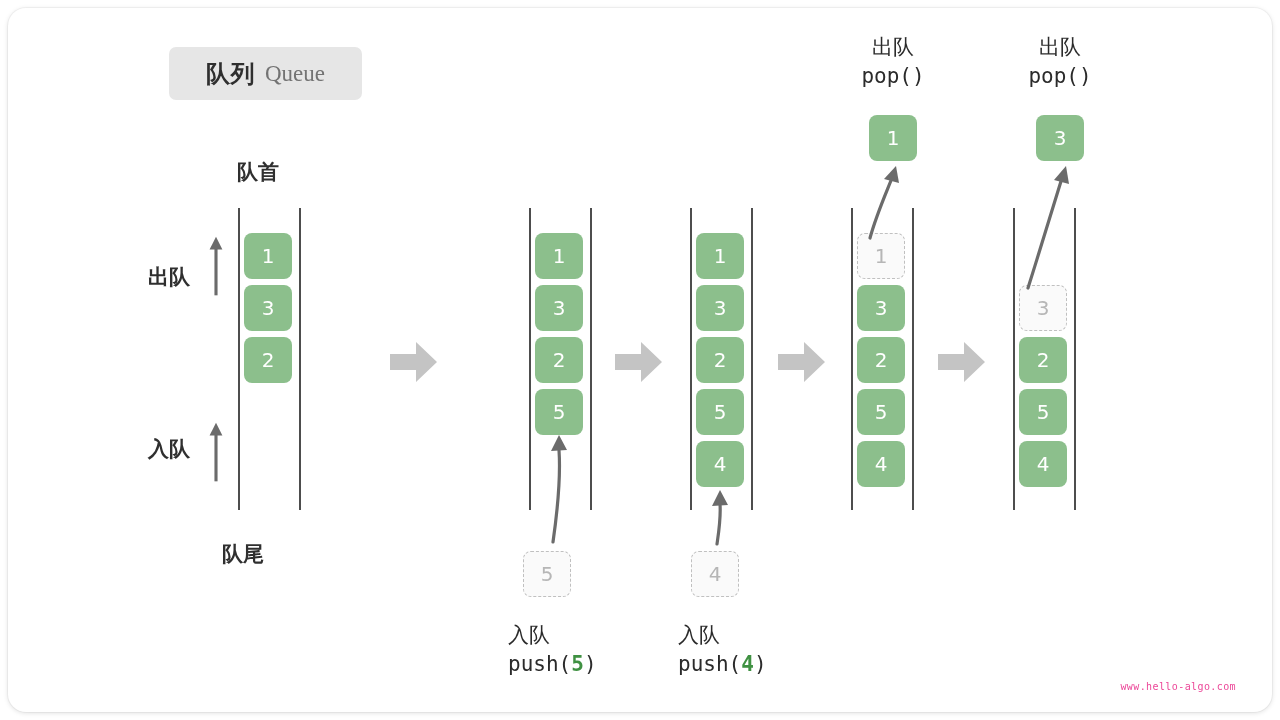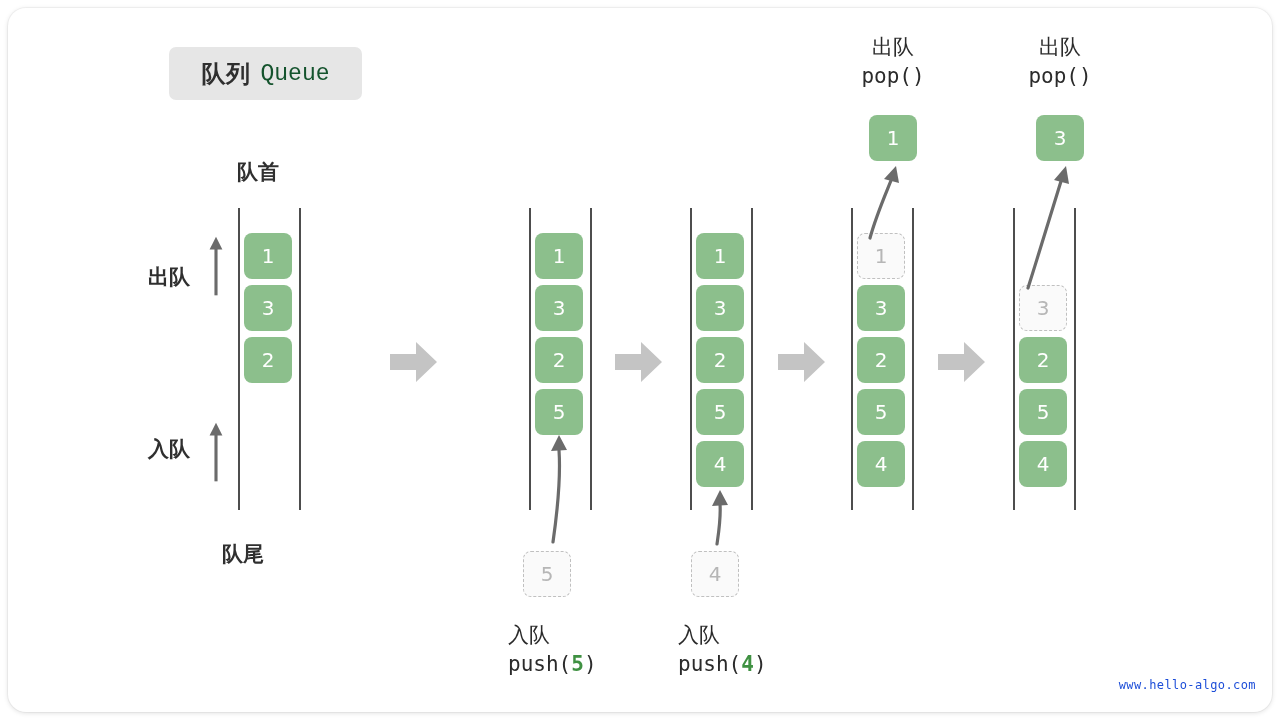--- a/index.html
+++ b/index.html
@@ -48,23 +48,23 @@
     justify-content: center;
     gap: 10px;
   }
   .title-cn {
     font-size: 24px;
     font-weight: bold;
     color: #2f2f2f;
     letter-spacing: 0.5px;
   }
   .title-en {
-    font-family: Liberation Mono, monospace;
+    font-family: Liberation Serif, serif;
     font-size: 23px;
-    color: #14532d;
+    color: #737373;
   }
 
   
   .head-label, .tail-label {
     position: absolute;
     font-size: 21px;
     font-weight: bold;
     color: #2f2f2f;
     white-space: nowrap;
   }
@@ -148,25 +148,25 @@
     position: absolute;
     font-size: 21px;
     color: #2b2b2b;
     line-height: 1.42;
     text-align: center;
     white-space: nowrap;
   }
 
   .watermark {
     position: absolute;
-    right: 24px;
+    right: 44px;
     bottom: 28px;
     font-family: "DejaVu Sans Mono", "Liberation Mono", monospace;
-    font-size: 12px;
-    color: #1d4ed8;
+    font-size: 10px;
+    color: #ec4899;
     letter-spacing: 0.4px;
   }
 
   svg { overflow: visible; }
 </style>
 </head>
 <body>
 
 <div id="canvas">
   <div class="card"></div>

